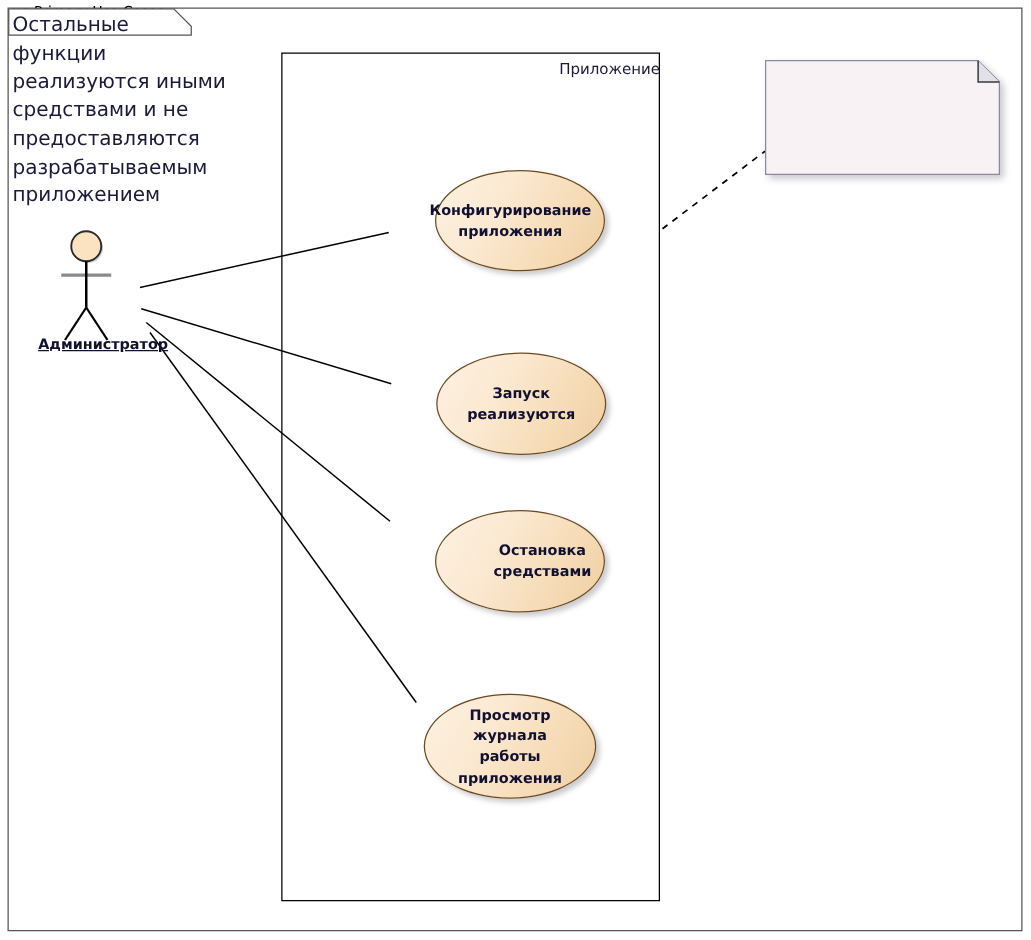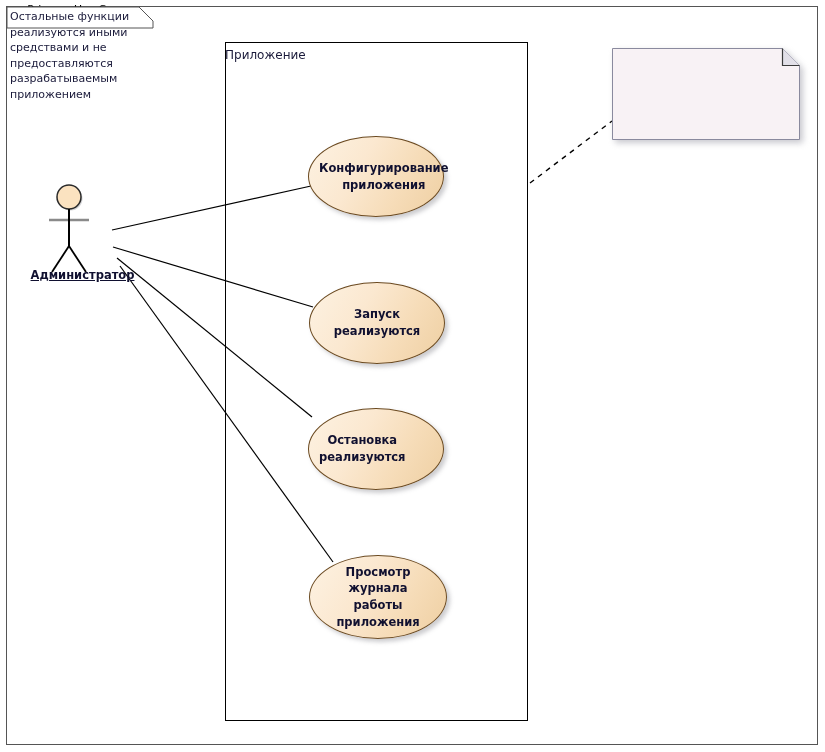--- a/index.html
+++ b/index.html
@@ -54,37 +54,38 @@
     height: 679px;
     border: 1px solid #000000;
     box-sizing: border-box;
     background: transparent;
   }
   .boundary-label {
     position: absolute;
     left: 225px;
     top: 48px;
     width: 303px;
-    text-align: left;
+    text-align: right;
     font-size: 12px;
     color: #1a1a3a;
   }
 
   
   .usecase {
     position: absolute;
     border-radius: 50%;
     border: 1px solid #6b4a21;
     box-sizing: border-box;
     background: linear-gradient(120deg, #fdf2e2 0%, #fbe8d0 38%, #f6dcb8 68%, #eecfa2 100%);
     box-shadow: 3px 3px 4px rgba(120,120,130,0.38);
     display: flex;
     align-items: center;
-    justify-content: flex-start;
+    justify-content: flex-end;
     z-index: 3;
+    margin-left: 40px;
   }
   .usecase-label {
     font-size: 11.5px;
     font-weight: bold;
     color: #101030;
     text-align: center;
     line-height: 1.45;
     padding: 0 10px;
     white-space: pre-line;
   }
@@ -119,21 +120,21 @@
     width: 188px;
     height: 92px;
     z-index: 4;
     filter: drop-shadow(3px 3px 3px rgba(120,120,135,0.40));
   }
   .note-text {
     position: absolute;
     left: 10px;
     top: 9px;
     width: 172px;
-    font-size: 11px;
+    font-size: 16px;
     color: #1a1a3a;
     line-height: 1.42;
     z-index: 5;
     white-space: pre-line;
   }
 
   svg.overlay {
     position: absolute;
     left: 0; top: 0;
     width: 825px; height: 752px;
@@ -193,24 +194,24 @@
     <div class="usecase-label">Конфигурирование
 приложения</div>
   </div>
 
   <div class="usecase" style="left:309px; top:282px; width:136px; height:82px;">
     <div class="usecase-label">Запуск реализуются</div>
   </div>
 
   <div class="usecase" style="left:308px; top:408px; width:136px; height:82px;">
     <div class="usecase-label">Остановка
-реализуются</div>
-  </div>
-
-  <div class="usecase" style="left:309px; top:555px; width:138px; height:84px;">
+средствами</div>
+  </div>
+
+  <div class="usecase" style="left:299px; top:555px; width:138px; height:84px;">
     <div class="usecase-label">Просмотр журнала
 работы приложения</div>
   </div>
 
   <div class="note">
     <svg width="188" height="92" viewBox="0 0 188 92">
       <path d="M0.5,0.5 L170.5,0.5 L187.5,17.5 L187.5,91.5 L0.5,91.5 Z" fill="#f8f2f5" stroke="#8a8a9e" stroke-width="1"></path>
       <path d="M170.5,0.5 L170.5,17.5 L187.5,17.5" fill="#e2e0e8" stroke="#3a3a3a" stroke-width="1.2"></path>
     </svg>
   </div>

